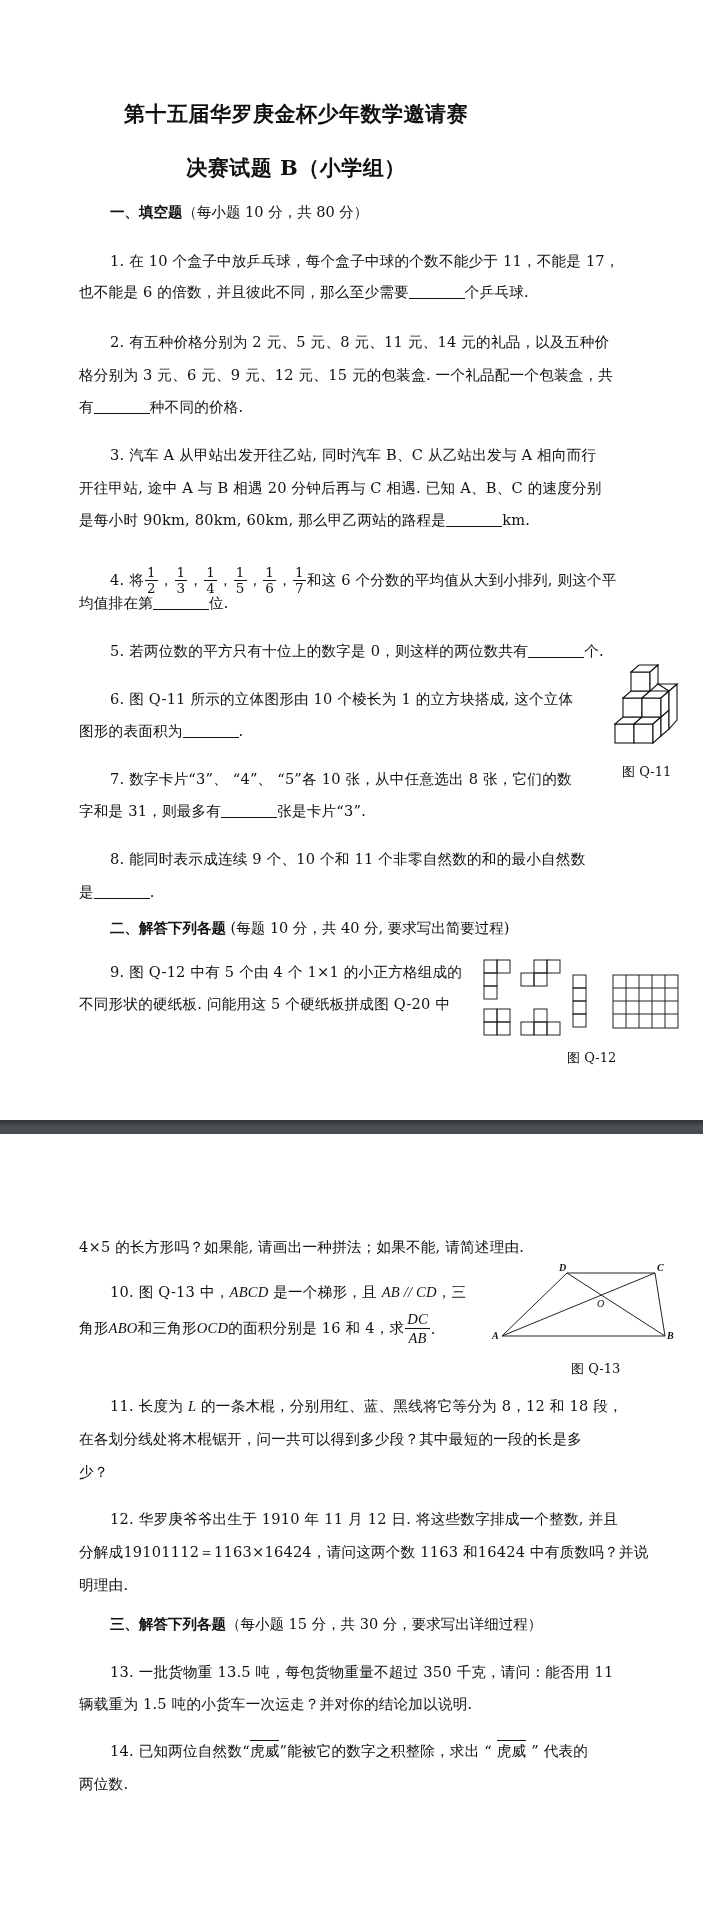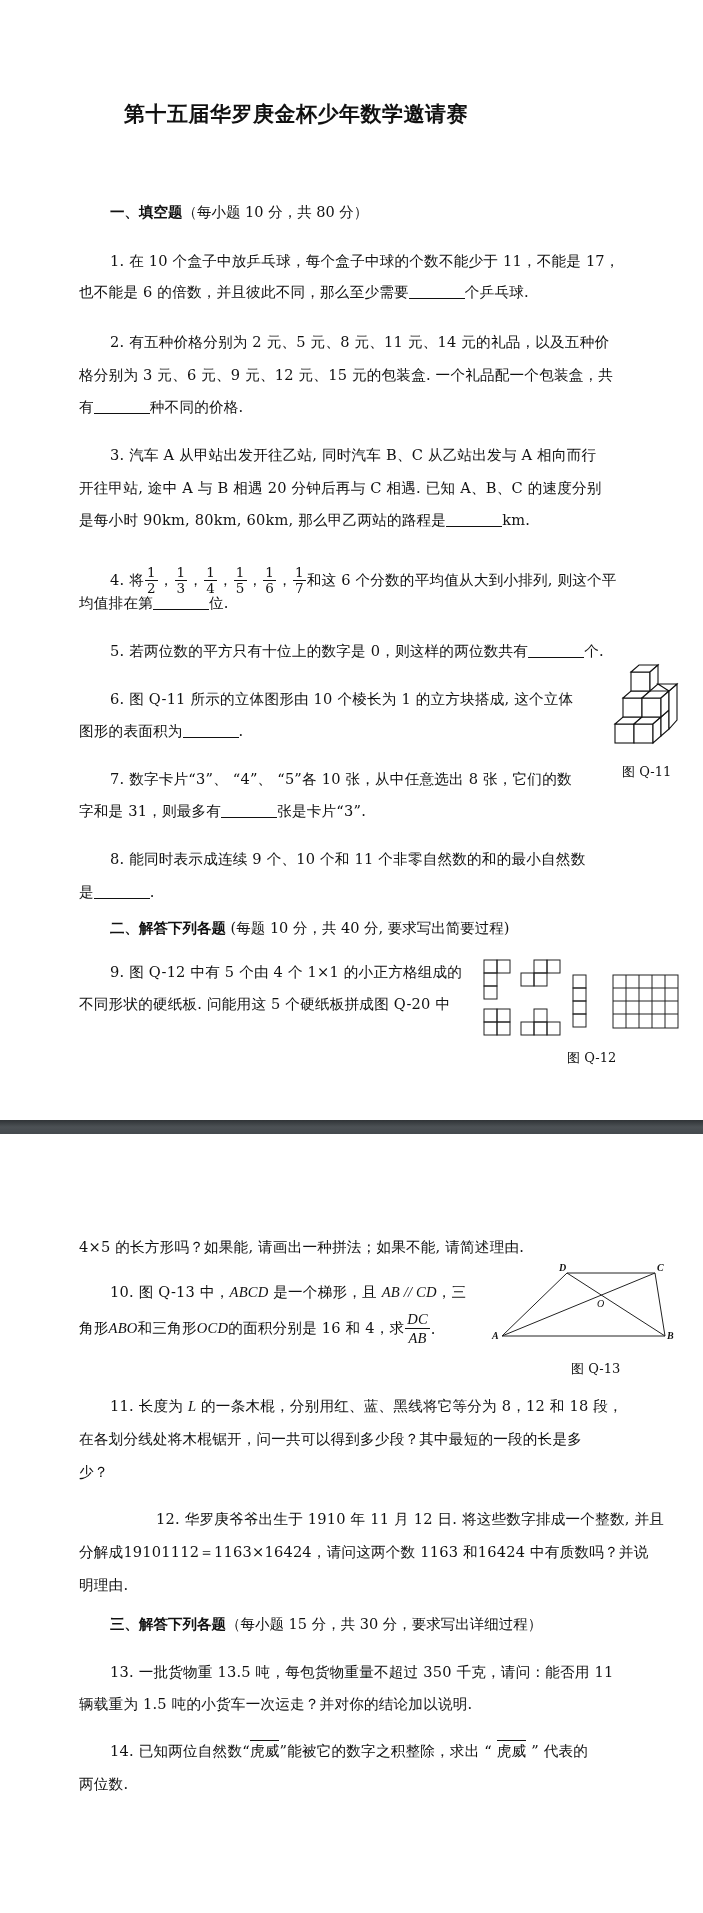--- a/index.html
+++ b/index.html
@@ -22,20 +22,21 @@
   .ital { font-style: italic; font-family: "Liberation Serif", "DejaVu Serif", serif; }
   .over { border-top: 1.2px solid #111; padding-top: 1px; }
   .caption { font-size: 13px; }
   svg { position: absolute; overflow: visible; }
 </style>
 </head>
 <body>
 
 <div class="page page1">
   <div class="abs title" style="top:100px;">第十五届华罗庚金杯少年数学邀请赛</div>
+  <div class="abs title" style="top:154px;">决赛试题 B（小学组）</div>
 
   <div class="abs sec" style="left:110px; top:203px;">
     <b>一、填空题</b><span>（每小题 10 分，共 80 分）</span>
   </div>
 
   <div>
     <div class="abs line" style="left:110px; top:252px;">1. 在 10 个盒子中放乒乓球，每个盒子中球的个数不能少于 11，不能是 17，</div>
     <div class="abs line" style="left:79px; top:283px;">
       <span>也不能是 6 的倍数，并且彼此不同，那么至少需要</span><span class="blank"></span><span>个乒乓球.</span>
     </div>
@@ -251,21 +252,21 @@
 
   <div>
     <div class="abs line" style="left:110px; top:263px;">
       <span>11. 长度为 </span><span class="ital">L</span><span> 的一条木棍，分别用红、蓝、黑线将它等分为 8，12 和 18 段，</span>
     </div>
     <div class="abs line" style="left:79px; top:296px;">在各划分线处将木棍锯开，问一共可以得到多少段？其中最短的一段的长是多</div>
     <div class="abs line" style="left:79px; top:329px;">少？</div>
   </div>
 
   <div>
-    <div class="abs line" style="left:110px; top:376px;margin-left:46px;">12. 华罗庚爷爷出生于 1910 年 11 月 12 日. 将这些数字排成一个整数, 并且</div>
+    <div class="abs line" style="left:110px; top:376px;">12. 华罗庚爷爷出生于 1910 年 11 月 12 日. 将这些数字排成一个整数, 并且</div>
     <div class="abs line" style="left:79px; top:409px;">分解成19101112＝1163×16424，请问这两个数 1163 和16424 中有质数吗？并说</div>
     <div class="abs line" style="left:79px; top:442px;">明理由.</div>
   </div>
 
   <div class="abs sec" style="left:110px; top:481px;">
     <b>三、解答下列各题</b><span>（每小题 15 分，共 30 分，要求写出详细过程）</span>
   </div>
 
   <div>
     <div class="abs line" style="left:110px; top:529px;">13. 一批货物重 13.5 吨，每包货物重量不超过 350 千克，请问：能否用 11</div>

